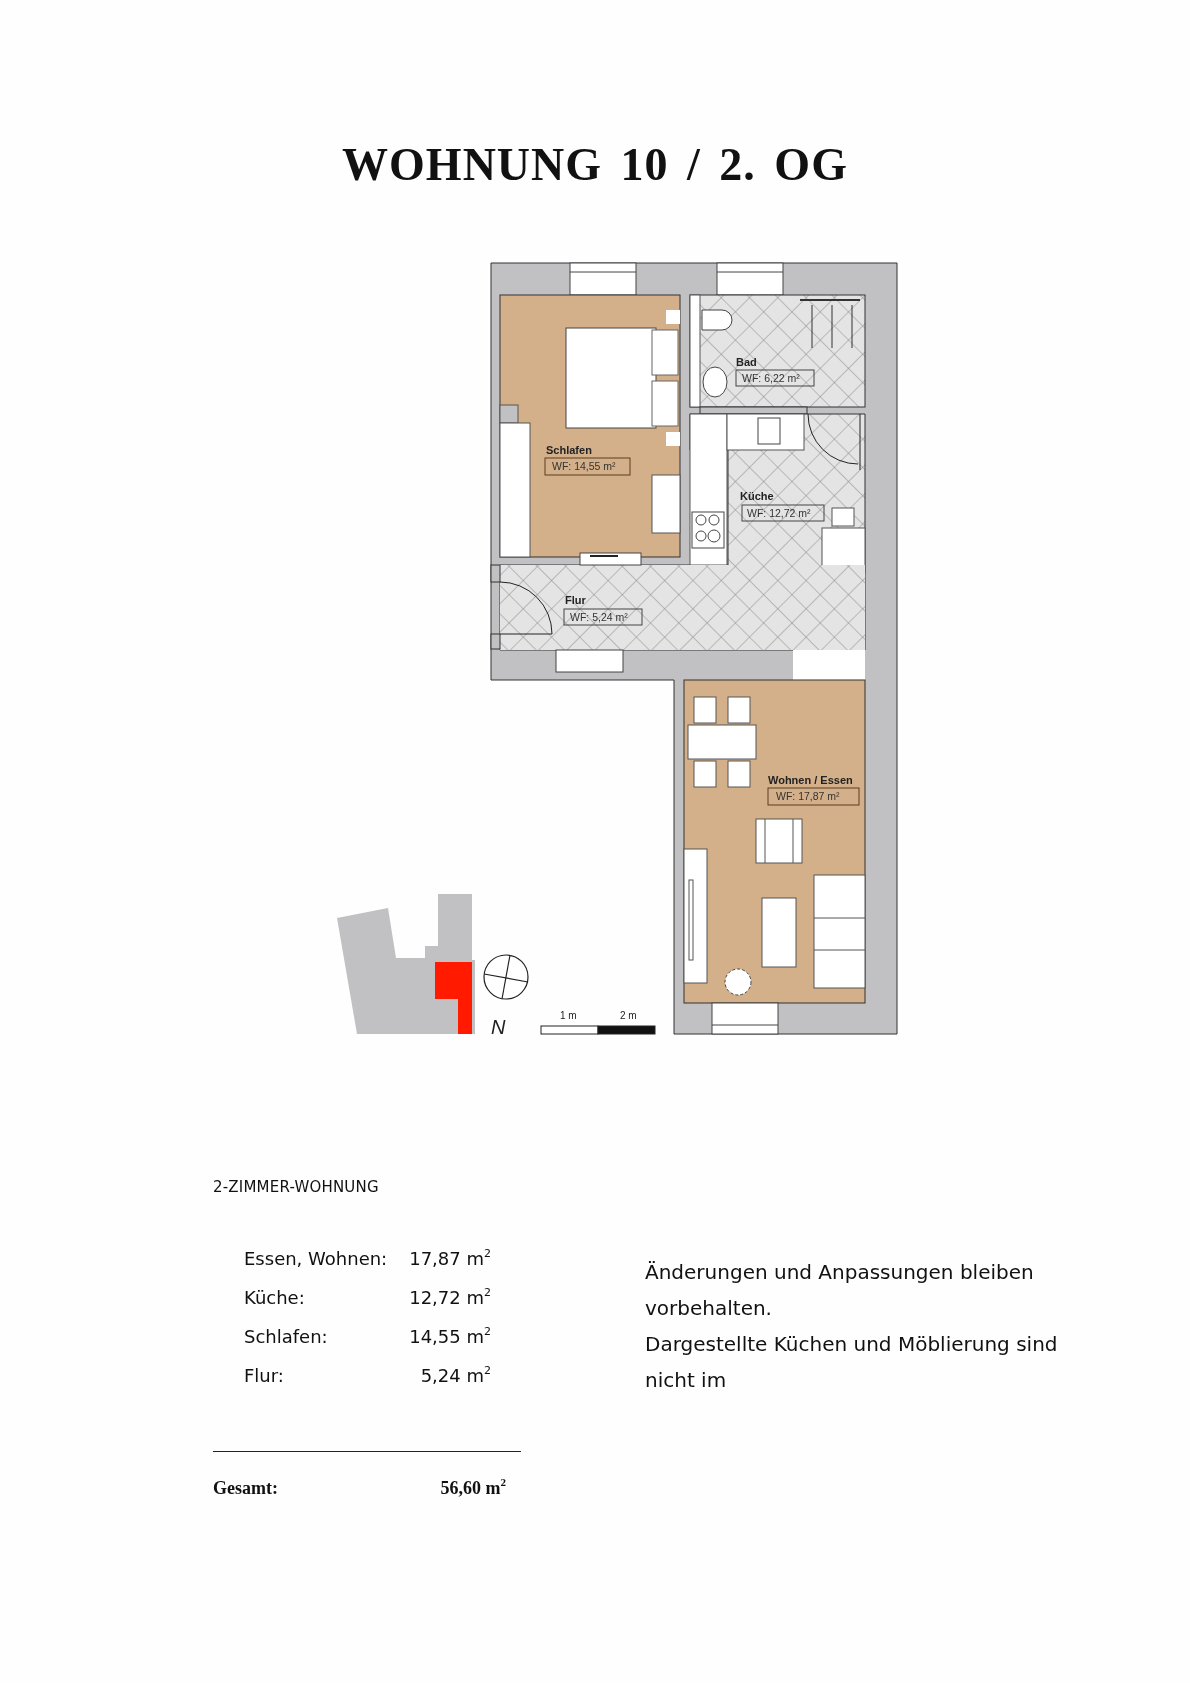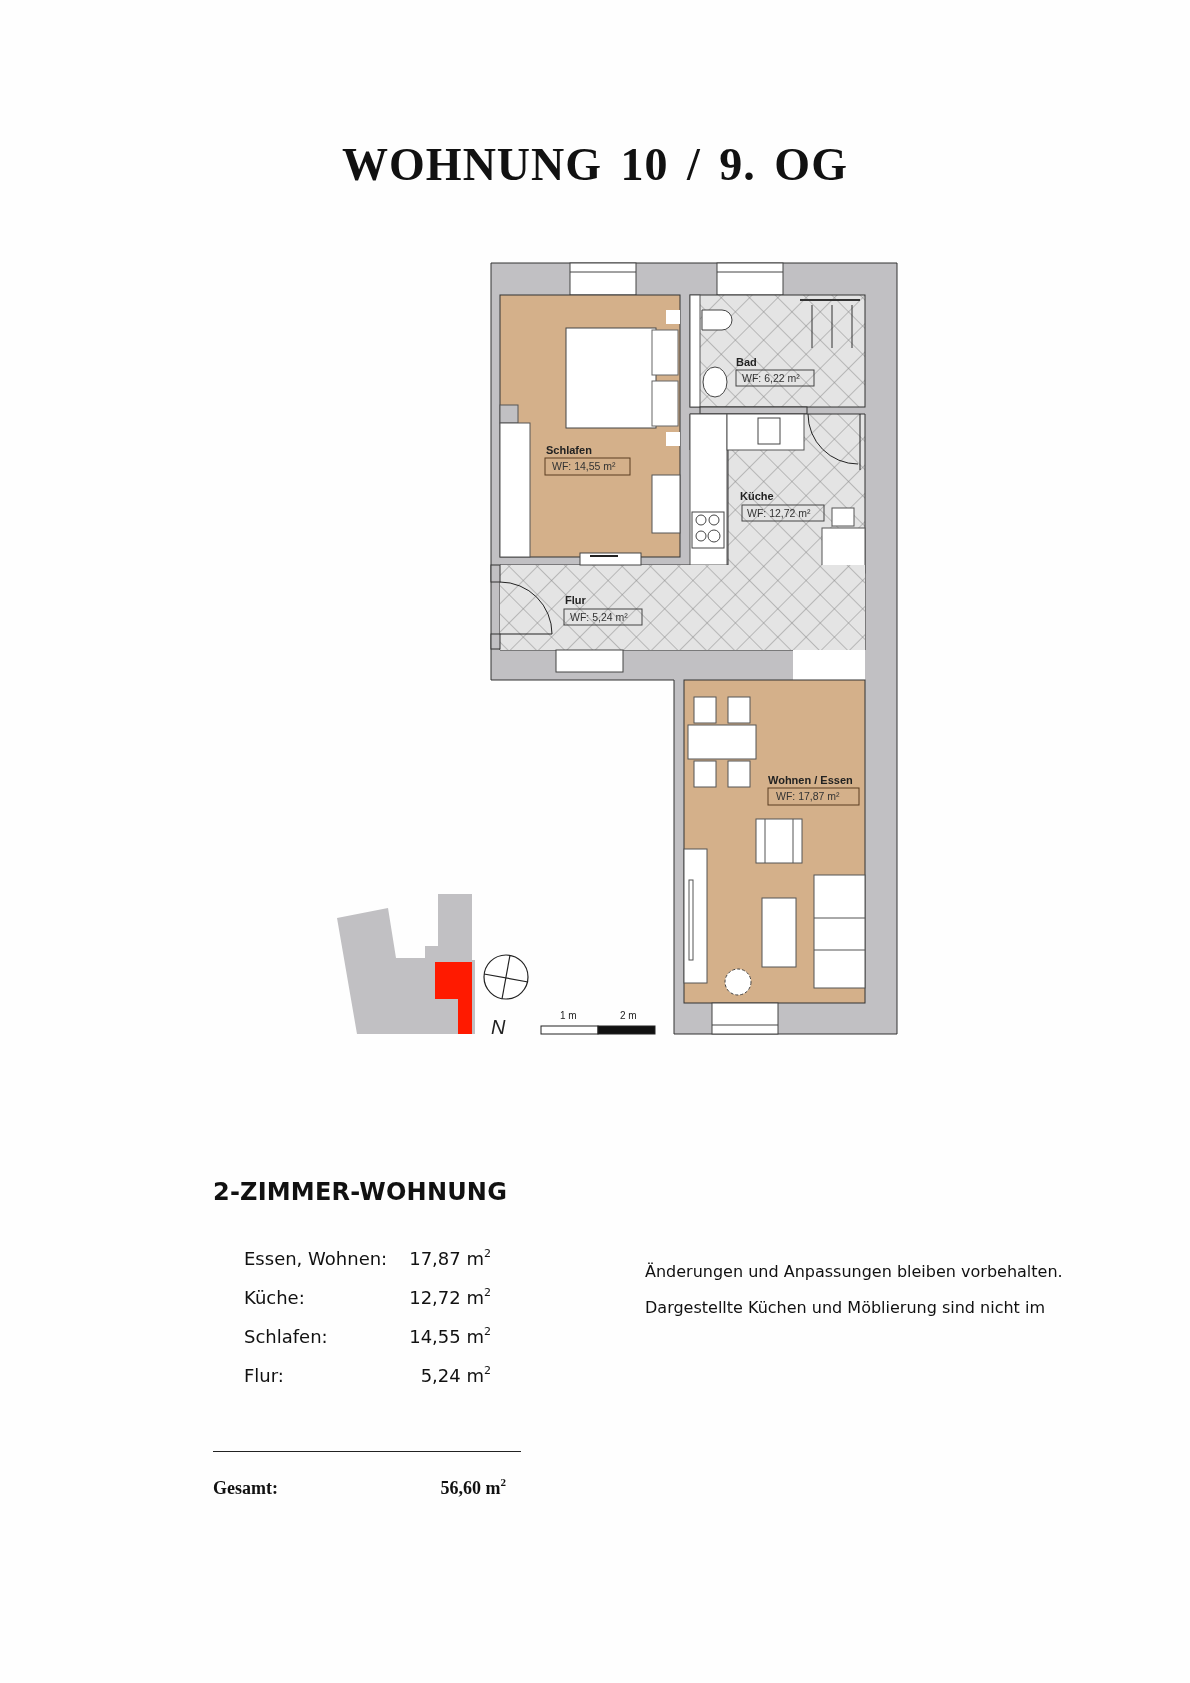--- a/index.html
+++ b/index.html
@@ -1,38 +1,38 @@
 <!DOCTYPE html>
 <html><head>
 <meta charset="utf-8">
 <style>
   html, body { margin: 0; padding: 0; background: #fefefe; }
   body { width: 1190px; height: 1683px; position: relative; overflow: hidden; font-family: "Liberation Sans", sans-serif; color: #111; }
   .title { position: absolute; left: 0; width: 1190px; top: 138px; text-align: center; font-family: "Liberation Serif", serif; font-weight: bold; font-size: 46px; letter-spacing: 1px; word-spacing: 6px; }
   .plan { position: absolute; left: 0; top: 0; }
   .room-label { font-family: "Liberation Sans", sans-serif; font-weight: bold; font-size: 11px; fill: #222; }
   .wf-text { font-family: "Liberation Sans", sans-serif; font-size: 10.5px; fill: #333; }
-  .section-heading { position: absolute; left: 213px; top: 1178px; font-family: "DejaVu Sans", sans-serif; font-weight: bold; font-size: 24px; letter-spacing: 0.2px; }
+  .section-heading { position: absolute; left: 213px; top: 1178px; font-family: "DejaVu Sans", sans-serif; font-weight: normal; font-size: 15px; letter-spacing: 0.2px; }
   .area-table { position: absolute; left: 213px; top: 1248px; width: 310px; font-family: "DejaVu Sans", sans-serif; font-size: 18px; }
   .area-row { position: relative; height: 39px; margin-left: 31px; }
   .area-row .label { position: absolute; left: 0; top: 0; }
   .area-row .value { position: absolute; right: 32px; top: 0; text-align: right; white-space: nowrap; }
   .area-row sup { font-size: 11px; vertical-align: 8px; line-height: 0; }
   .divider { position: absolute; left: 213px; top: 1451px; width: 308px; border-top: 1.3px solid #222; }
   .total-row { position: absolute; left: 213px; top: 1478px; width: 310px; font-family: Liberation Serif, serif; font-weight: bold; font-size: 18px; height: 30px; }
   .total-row .label { position: absolute; left: 0; top: 0; }
   .total-row .value { position: absolute; right: 17px; top: 0; margin-left: 37px; }
   .total-row sup { font-size: 11px; vertical-align: 8px; line-height: 0; }
-  .notes { position: absolute; left: 645px; top: 1254px; width: 460px; font-family: "DejaVu Sans", sans-serif; font-size: 16px; line-height: 36px; }
+  .notes { position: absolute; left: 645px; top: 1254px; width: 460px; font-family: "DejaVu Sans", sans-serif; font-size: 20px; line-height: 36px; }
   .notes p { margin: 0; }
 </style>
 </head>
 <body>
 
-<div class="title">WOHNUNG  10 /  9. OG</div>
+<div class="title">WOHNUNG  10 /  2. OG</div>
 
 <svg class="plan" width="1190" height="1100" viewBox="0 0 1190 1100">
   <defs>
     <pattern id="tiles" width="20" height="20" patternUnits="userSpaceOnUse" patternTransform="rotate(45)">
       <rect width="20" height="20" fill="#e4e4e4"></rect>
       <path d="M0 0 H20 M0 0 V20" stroke="#8a8a8a" stroke-width="1"></path>
     </pattern>
   </defs>
 
   <g>

